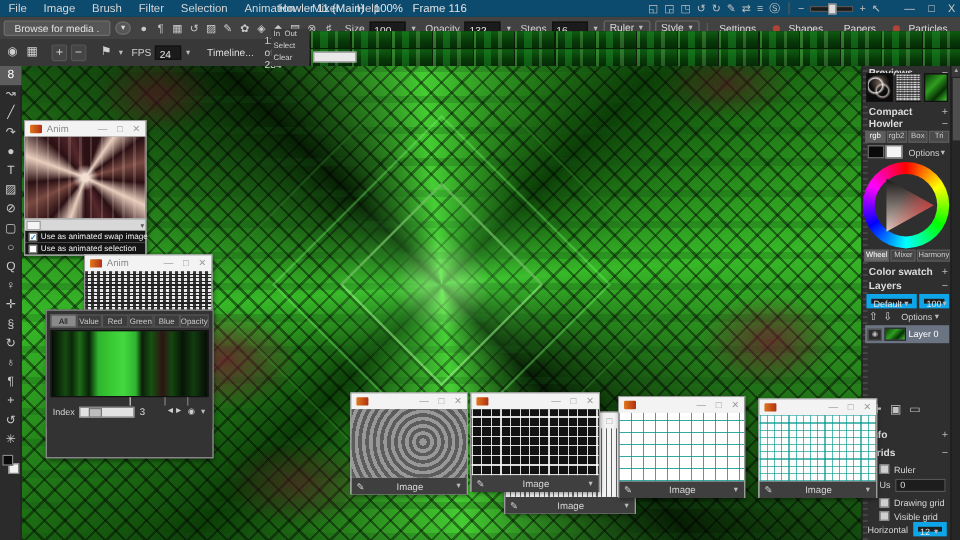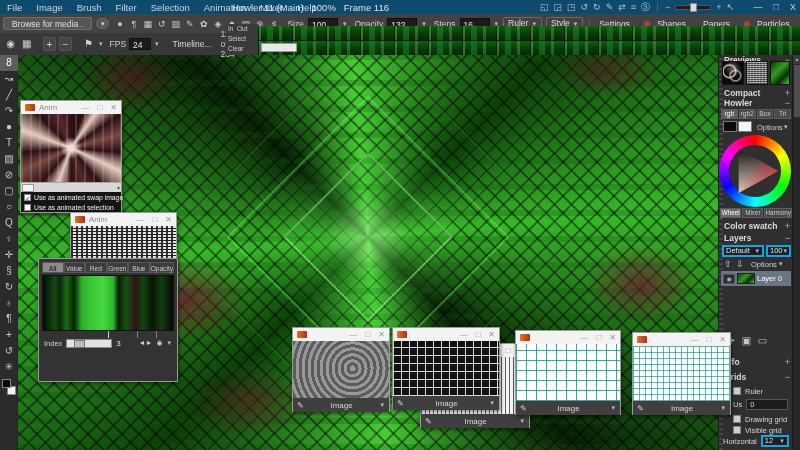--- a/index.html
+++ b/index.html
@@ -77,21 +77,21 @@
 .swatchB{position:absolute;width:14px;height:11px;border:1px solid #777}
 .optlbl{font-size:7.5px;color:#cfcfcf}
 .wheel{position:absolute;left:0px;top:80px;width:72px;height:72px;border-radius:50%;
  background:conic-gradient(#f00,#ff0,#0f0,#0ff,#00f,#f0f,#f00)}
 .wheel-in{position:absolute;left:10px;top:10px;width:52px;height:52px;border-radius:50%;background:#2f2f2f}
 .tri{position:absolute;left:12px;top:12px;width:48px;height:48px;
  background:linear-gradient(115deg,rgba(255,255,255,0) 40%,rgba(230,40,40,.95)),linear-gradient(180deg,#101010,#e8d3c8);
  clip-path:polygon(16% 4%,16% 96%,98% 50%)}
 .wtab{flex:1;text-align:center;font-size:6.3px;color:#ccc;background:#454545;border:1px solid #5c5c5c;height:10px;line-height:8px}
 .wtab.active{background:#6a6a6a;color:#fff}
-.drop{background:#1e1e1e;border:2px solid #0ea5e9;color:#e0e0e0;font-size:7.5px;height:12px;line-height:10px;padding:0 2px;display:flex;align-items:center}
+.drop{background:#1e1e1e;border:4px solid #0ea5e9;color:#e0e0e0;font-size:7.5px;height:12px;line-height:10px;padding:0 2px;display:flex;}
 .drop .dd{margin-left:auto}
 .arrowbtn{font-size:9px;color:#cfcfcf}
 .layerrow{position:absolute;left:2px;top:216px;width:70px;height:15px;background:#6a7482;display:flex;align-items:center;gap:2px;padding:0 2px}
 .eyebtn{width:12px;height:10px;background:#2c2c2c;border:1px solid #555;color:#bbb;font-size:6px;text-align:center;line-height:9px}
 .lthumb{width:18px;height:11px;border:1px solid #222}
 .lname{font-size:7.5px;color:#fff}
 .licon{width:13px;text-align:center;font-size:10px;color:#c4c4c4}
 .cbrow{position:absolute;left:14px;display:flex;align-items:center;gap:4px;height:10px}
 .cb{width:8px;height:8px;background:#cfcfcf;border:1px solid #828282}
 .cblbl{font-size:7.5px;color:#d6d6d6}

